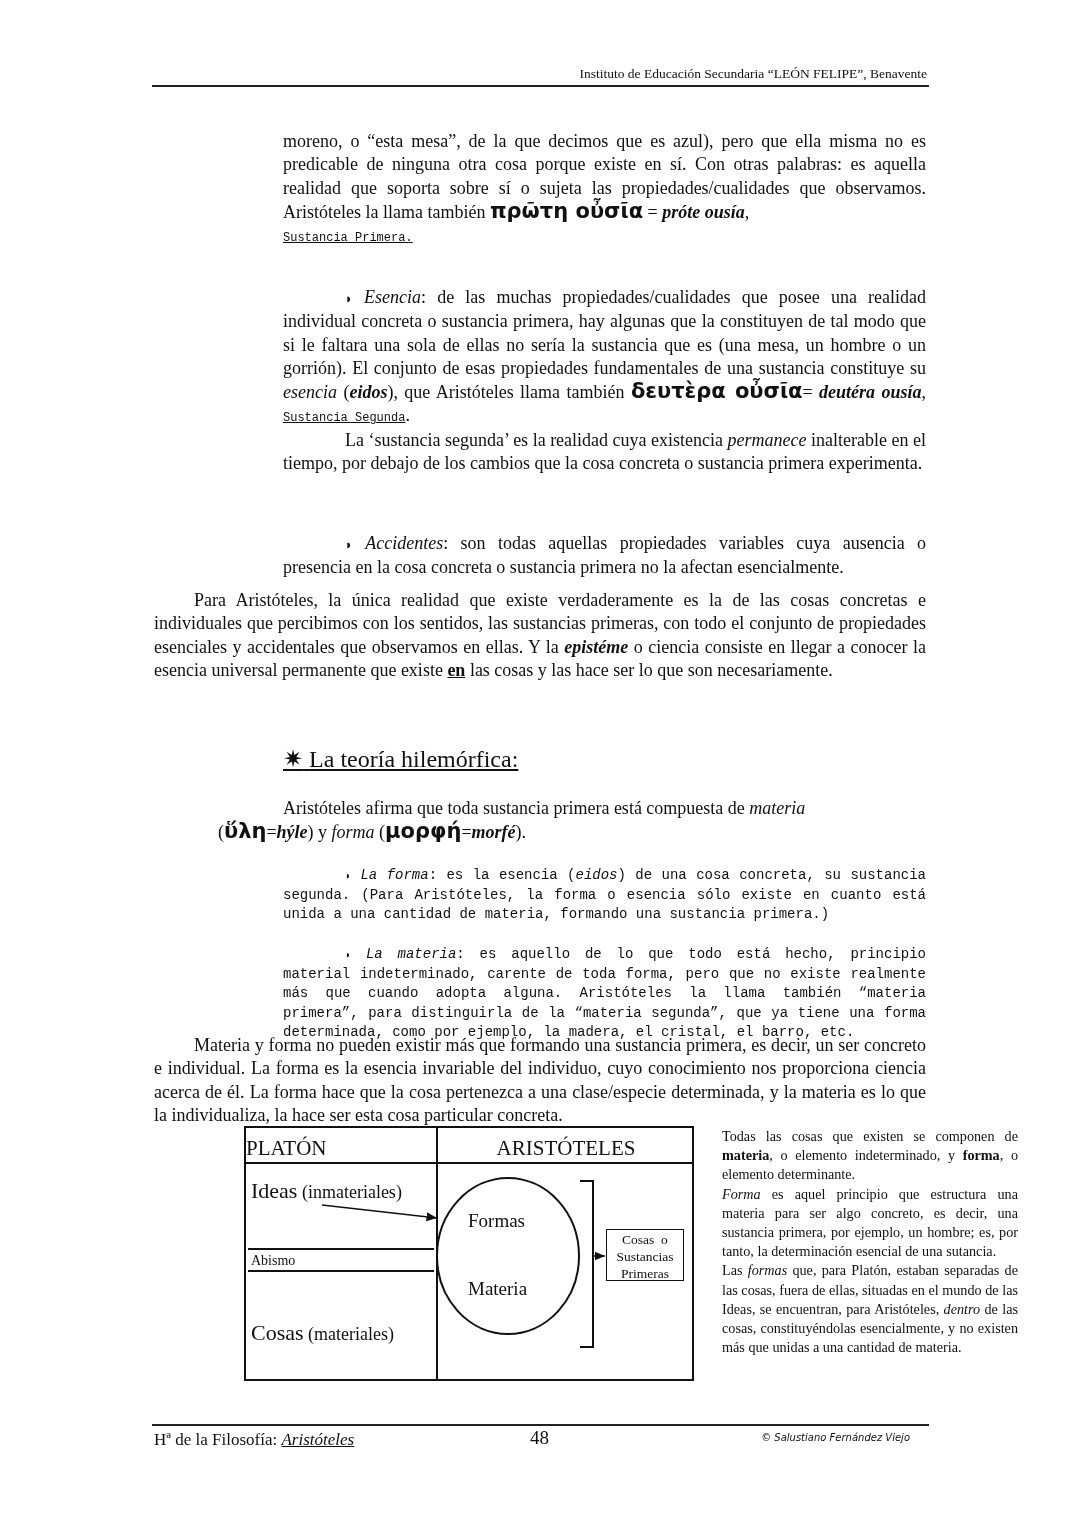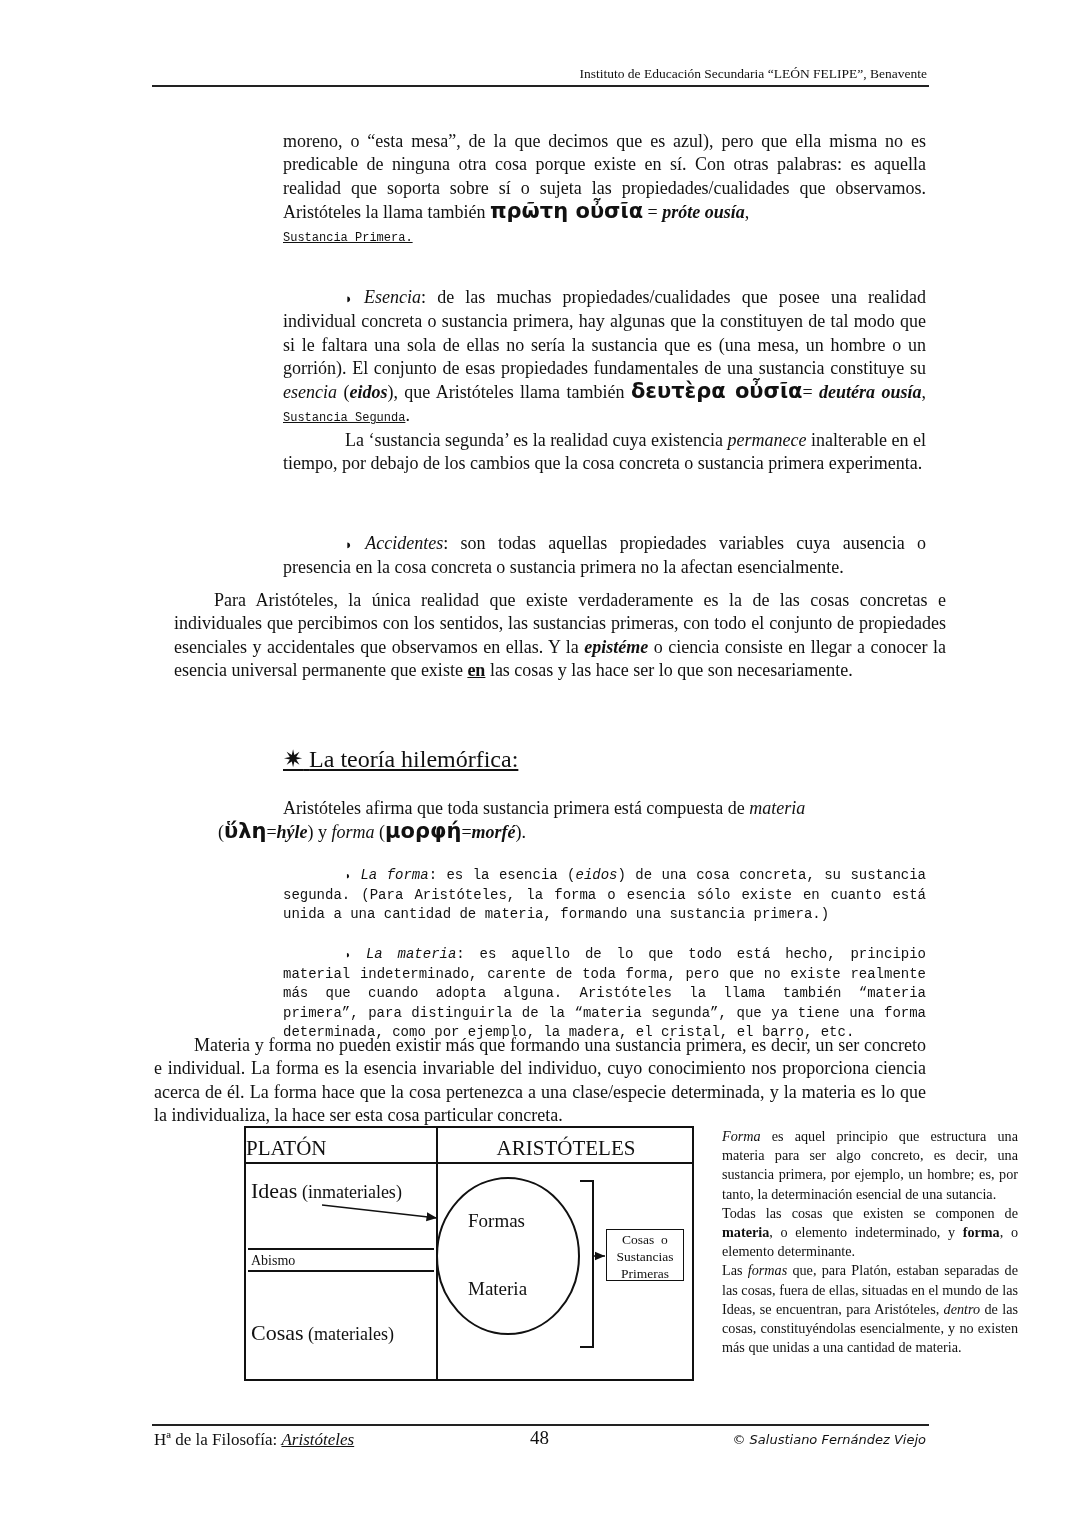--- a/index.html
+++ b/index.html
@@ -22,21 +22,21 @@
   .dg-hline { left: 244px; top: 1162px; width: 450px; height: 2px; background: #111; }
   .dg-head { font-size: 21px; top: 1136px; }
   .cell-text { font-size: 22px; }
   .cell-text small { font-size: 18px; }
   .abismo-line { left: 248px; width: 186px; height: 2px; background: #111; }
   .side { position: absolute; left: 722px; top: 1127px; width: 296px; font-size: 14.2px; line-height: 19.2px; text-align: justify; }
   .footer-rule { left: 152px; top: 1424px; width: 777px; height: 1.5px; background: #222; }
   .footer-left { left: 154px; top: 1430px; font-size: 17px; }
   .footer-left u { font-style: italic; }
   .footer-page { left: 530px; top: 1427px; font-size: 19px; }
-  .footer-right { right: 154px; top: 1432px; font-size: 13px; font-family: "DejaVu Sans", sans-serif; font-style: italic; }
+  .footer-right { right: 170px; top: 1432px; font-size: 10px; font-family: "DejaVu Sans", sans-serif; font-style: italic; }
 </style>
 </head>
 <body>
 
 <div class="abs header-text">Instituto de Educación Secundaria “LEÓN FELIPE”, Benavente</div>
 <div class="abs header-rule"></div>
 
 <div class="p" style="left:283px; top:130px; width:643px;">
   <span>moreno, o “esta mesa”, de la que decimos que es azul), pero que ella misma no es predicable de ninguna otra cosa porque existe en sí. Con otras palabras: es aquella realidad que soporta sobre sí o sujeta las propiedades/cualidades que observamos. Aristóteles la llama también</span>
   <span class="greek">πρῶτη οὖσῖα</span><span> = </span><b><i>próte ousía</i></b><span>,</span><br>
@@ -48,21 +48,21 @@
 </div>
 
 <div class="p" style="left:283px; top:429px; width:643px;">
   <span class="indent"></span><span>La ‘sustancia segunda’ es la realidad cuya existencia </span><i>permanece</i><span> inalterable en el tiempo, por debajo de los cambios que la cosa concreta o sustancia primera experimenta.</span>
 </div>
 
 <div class="p" style="left:283px; top:532px; width:643px;">
   <span class="indent"></span><span class="bullet">◗</span> <i>Accidentes</i><span>: son todas aquellas propiedades variables cuya ausencia o presencia en la cosa concreta o sustancia primera no la afectan esencialmente.</span>
 </div>
 
-<div class="p" style="left:154px; top:589px; width:772px;margin-left:20px;">
+<div class="p" style="left:154px; top:589px; width:772px;">
   <span class="indent-s"></span><span>Para Aristóteles, la única realidad que existe verdaderamente es la de las cosas concretas e individuales que percibimos con los sentidos, las sustancias primeras, con todo el conjunto de propiedades esenciales y accidentales que observamos en ellas. Y la </span><b><i>epistéme</i></b><span> o ciencia consiste en llegar a conocer la esencia universal permanente que existe </span><b><u>en</u></b><span> las cosas y las hace ser lo que son necesariamente.</span>
 </div>
 
 <div class="title">
   <span>✷</span> <span>La teoría hilemórfica:</span>
 </div>
 
 <div class="p" style="left:218px; top:797px; width:708px;">
   <span style="display:inline-block;width:65px;"></span><span>Aristóteles afirma que toda sustancia primera está compuesta de </span><i>materia</i><br>
   <span> (</span><span class="greek">ὕλη</span><span>=</span><b><i>hýle</i></b><span>) y </span><i>forma</i><span> (</span><span class="greek">μορφή</span><span>=</span><b><i>morfé</i></b><span>).</span>
@@ -110,22 +110,22 @@
 
 <div class="abs" style="left:468px; top:1210px; font-size:19px;">Formas</div>
 <div class="abs" style="left:468px; top:1278px; font-size:19px;">Materia</div>
 <div class="abs" style="left:606px; top:1229px; width:78px; height:52px; border:1.5px solid #111; font-size:13.5px; line-height:17px; text-align:center; box-sizing:border-box; padding-top:1px;">
   <div style="white-space:pre;text-align:center;">Cosas  o</div>
   <div>Sustancias</div>
   <div>Primeras</div>
 </div>
 
 <div class="side">
+  <div><span>Todas las cosas que existen se componen de </span><b>materia</b><span>, o elemento indeterminado, y </span><b>forma</b><span>, o elemento determinante.</span></div>
   <div><i>Forma</i><span> es aquel principio que estructura una materia para ser algo concreto, es decir, una sustancia primera, por ejemplo, un hombre; es, por tanto, la determinación esencial de una sutancia.</span></div>
-  <div><span>Todas las cosas que existen se componen de </span><b>materia</b><span>, o elemento indeterminado, y </span><b>forma</b><span>, o elemento determinante.</span></div>
   <div><span>Las </span><i>formas</i><span> que, para Platón, estaban separadas de las cosas, fuera de ellas, situadas en el mundo de las Ideas, se encuentran, para Aristóteles, </span><i>dentro</i><span> de las cosas, constituyéndolas esencialmente, y no existen más que unidas a una cantidad de materia.</span></div>
 </div>
 
 <div class="abs footer-rule"></div>
 <div class="abs footer-left">
   <span>Hª de la Filosofía: </span><u>Aristóteles</u>
 </div>
 <div class="abs footer-page">48</div>
 <div class="abs footer-right">© Salustiano Fernández Viejo</div>
 

